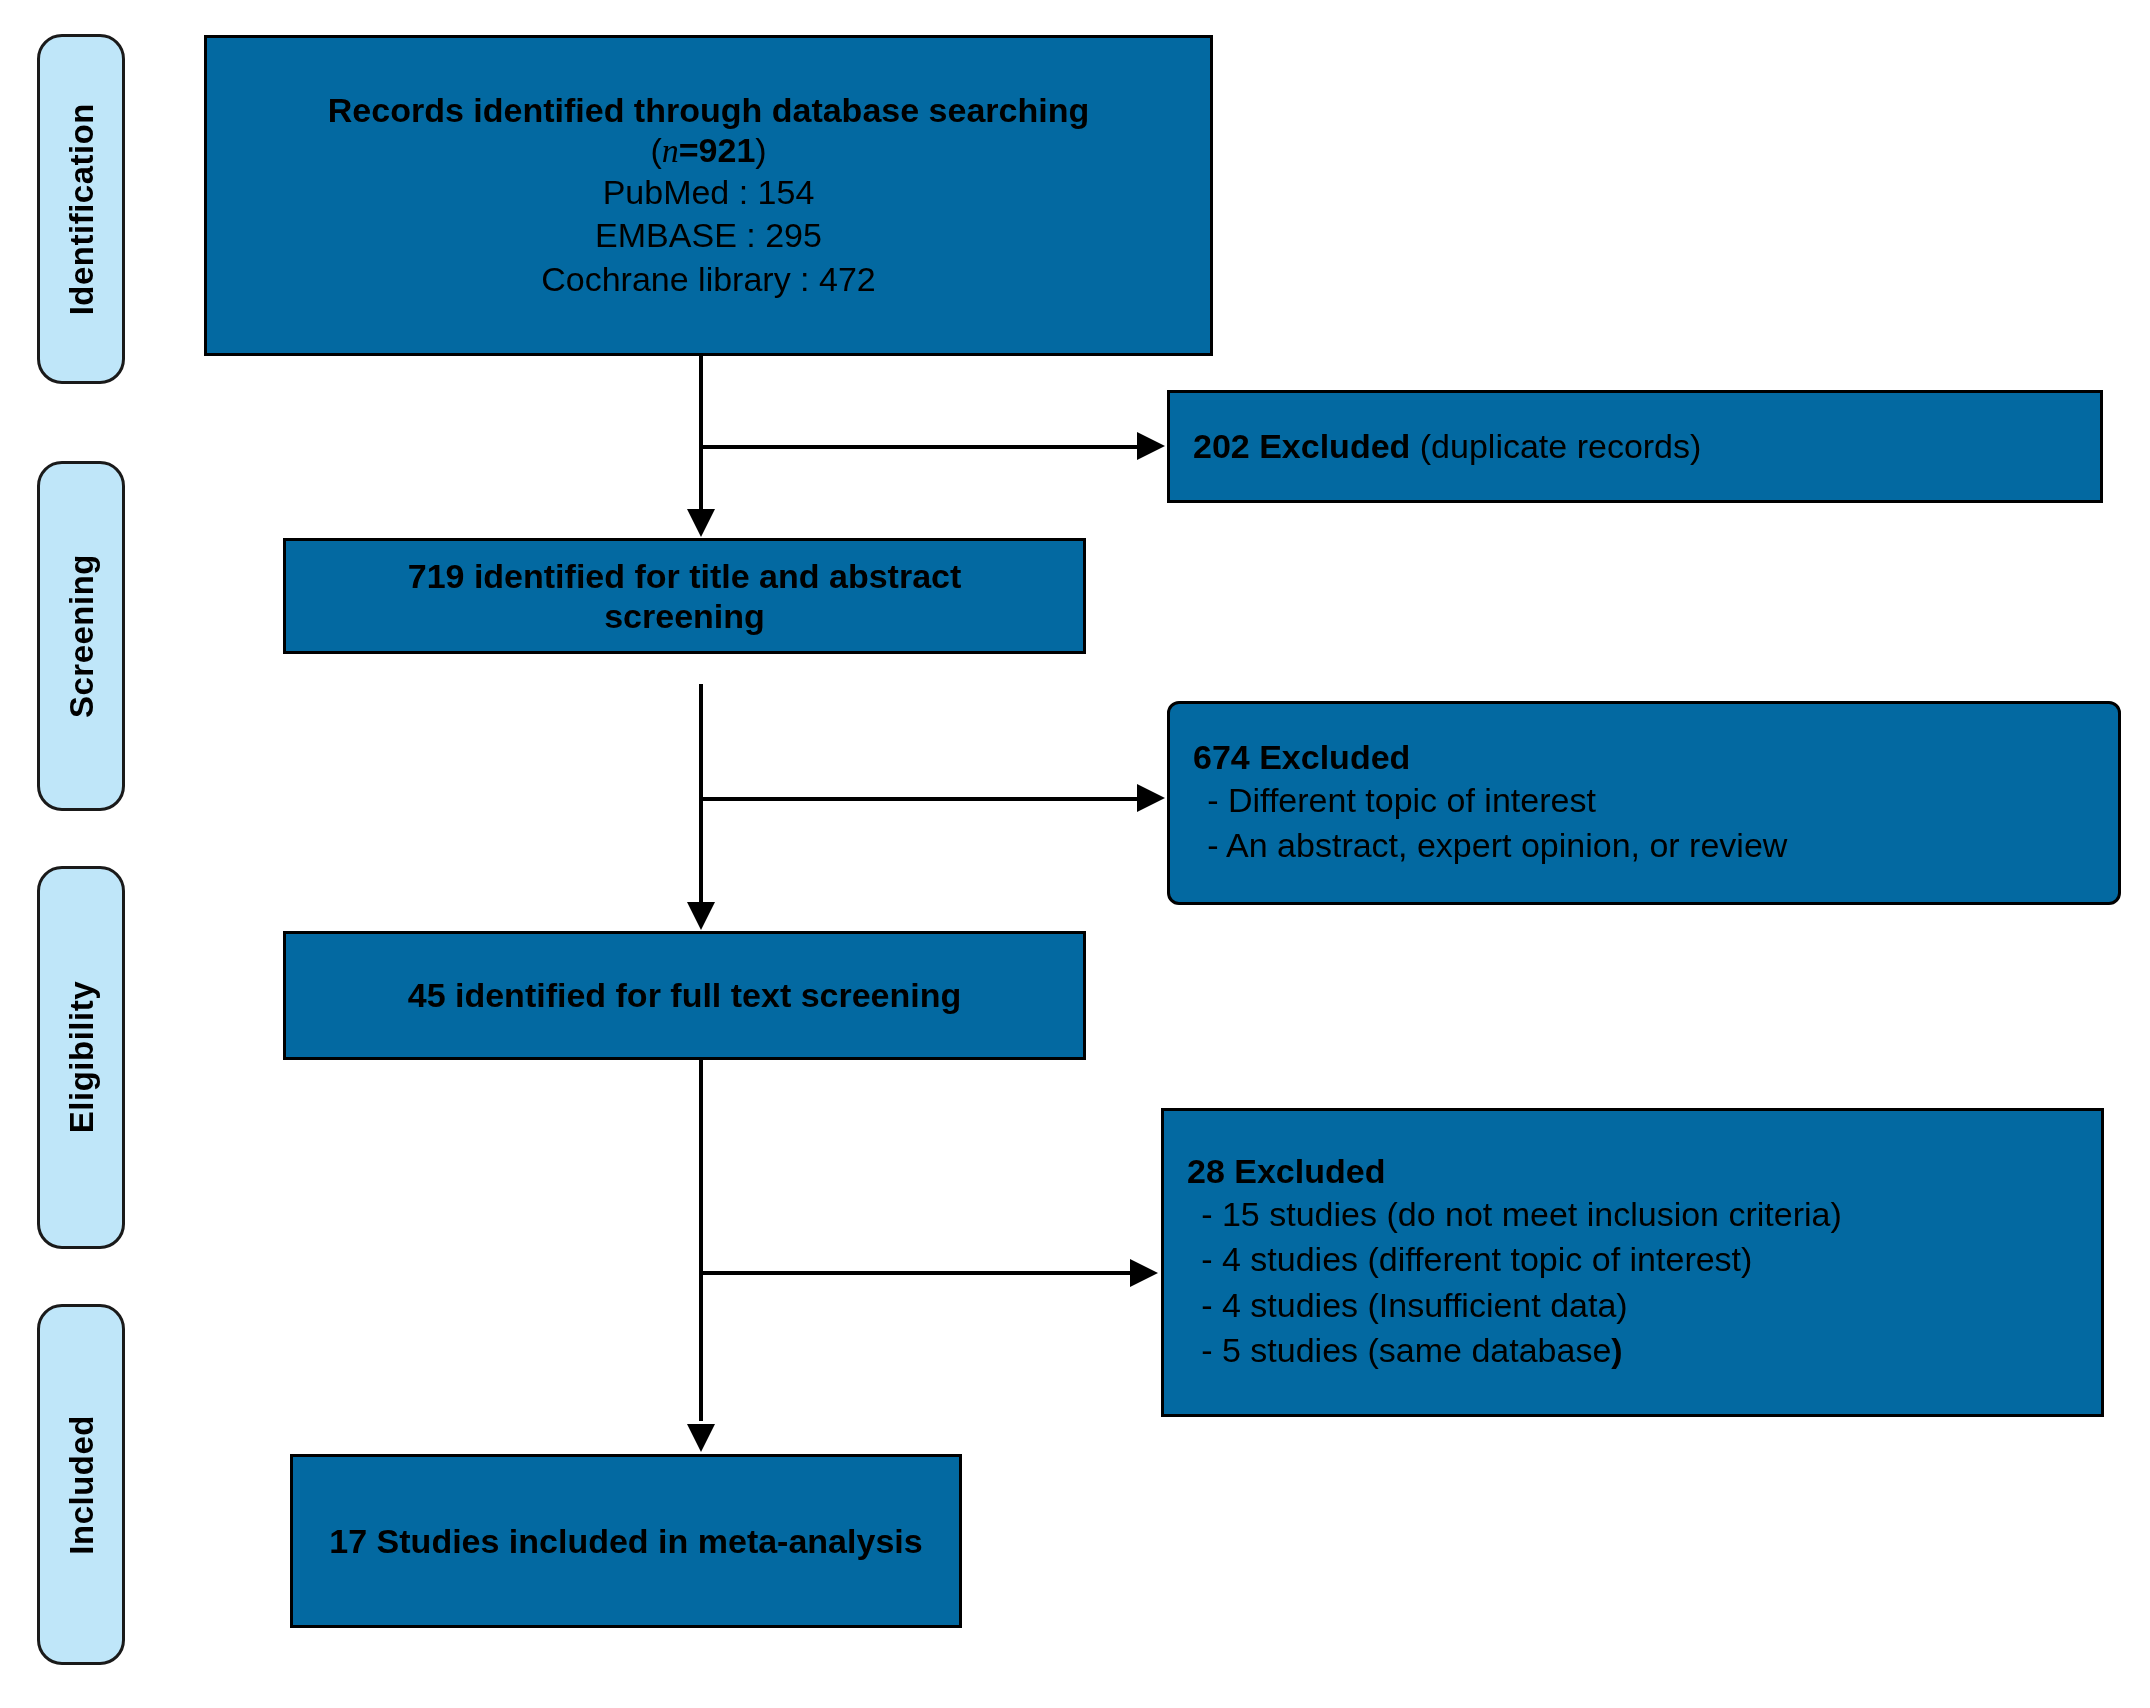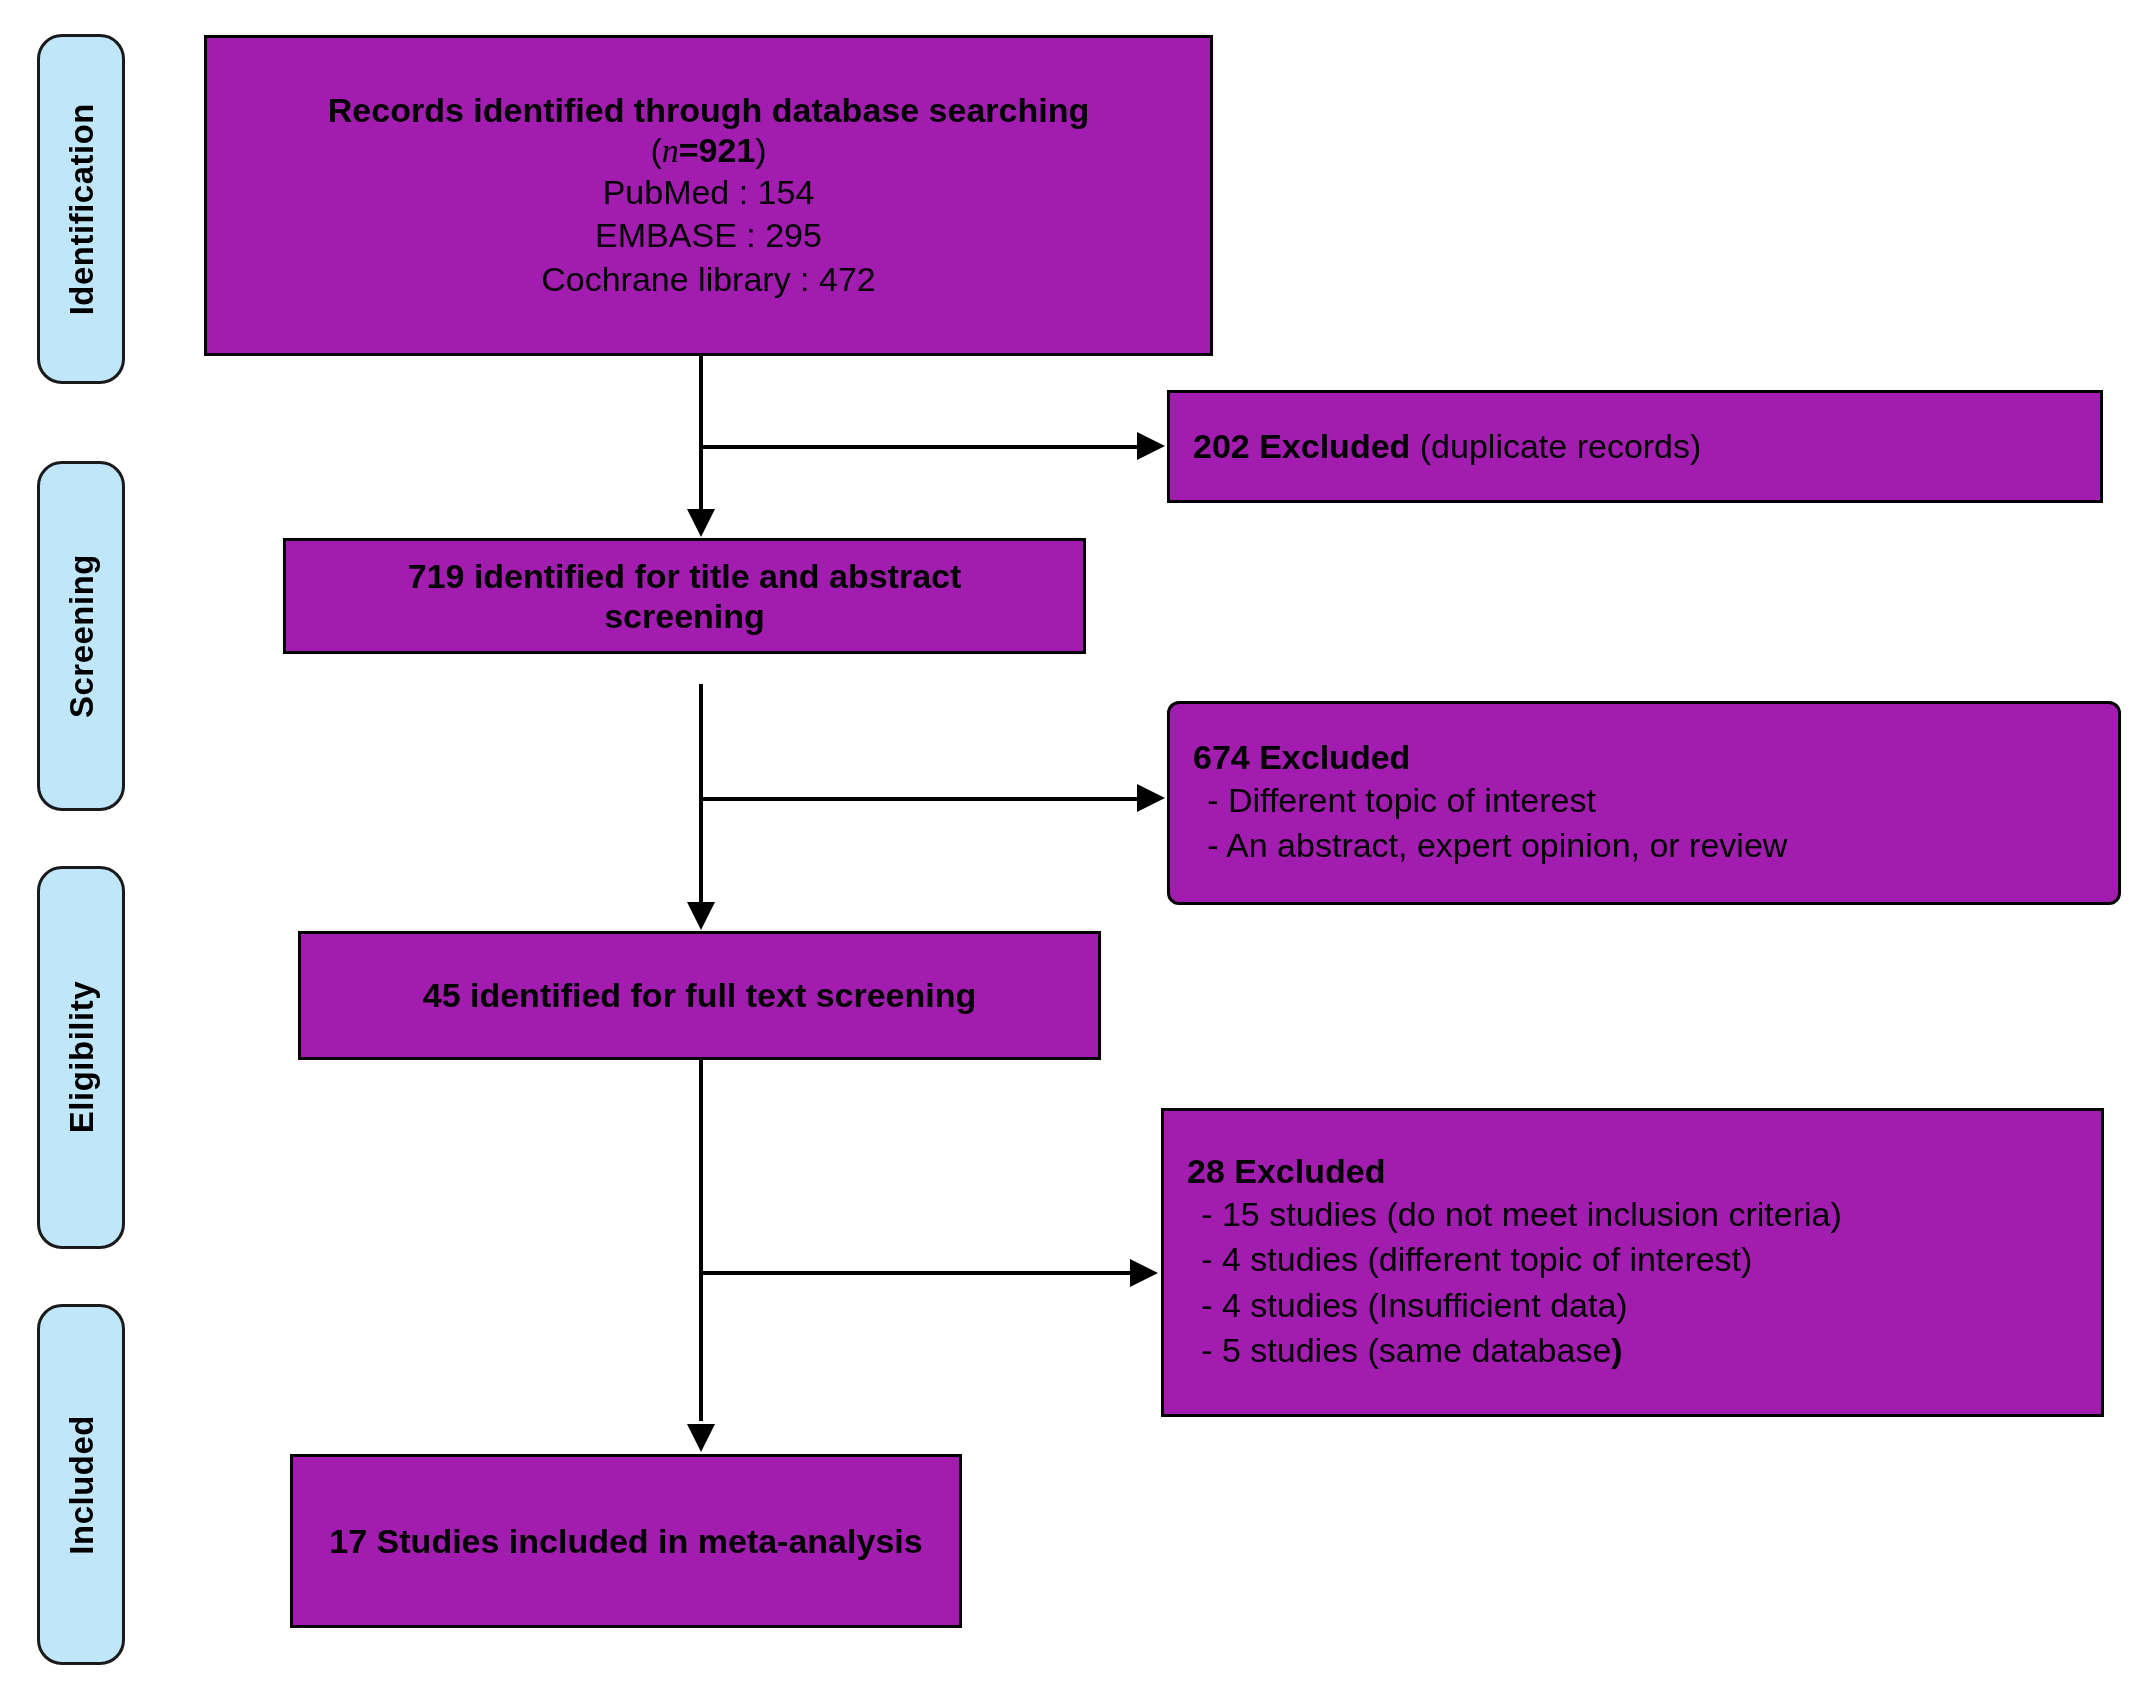--- a/index.html
+++ b/index.html
@@ -36,21 +36,21 @@
     font-size: 33px;
     letter-spacing: 0.5px;
     color: #000000;
     white-space: nowrap;
     line-height: 1;
   }
 
   
   .flow-box {
     position: absolute;
-    background: #a21caf;
+    background: #0369a1;
     border: 3.3px solid #000000;
     box-sizing: border-box;
     display: flex;
     flex-direction: column;
     justify-content: center;
   }
   .box-center {
     align-items: center;
     text-align: center;
   }
@@ -162,21 +162,21 @@
     </div>
     <div class="line-reg">PubMed : 154</div>
     <div class="line-reg">EMBASE : 295</div>
     <div class="line-reg">Cochrane library : 472</div>
   </div>
 
   <div class="flow-box box-center" style="left:283px; top:538px; width:803px; height:116px;">
     <div class="line-bold title-wrap" style="width:723px; white-space:normal;">719 identified for title and abstract screening</div>
   </div>
 
-  <div class="flow-box box-center" style="left:298px; top:931px; width:803px; height:129px;">
+  <div class="flow-box box-center" style="left:283px; top:931px; width:803px; height:129px;">
     <div class="line-bold">45 identified for full text screening</div>
   </div>
 
   <div class="flow-box box-center" style="left:290px; top:1454px; width:672px; height:174px;">
     <div class="line-bold">17 Studies included in meta-analysis</div>
   </div>
 
   <div class="flow-box box-left" style="left:1167px; top:390px; width:936px; height:113px;">
     <div style="white-space:nowrap;">
       <span class="excl-head">202 Excluded</span><span class="line-reg"> (duplicate records)</span>

